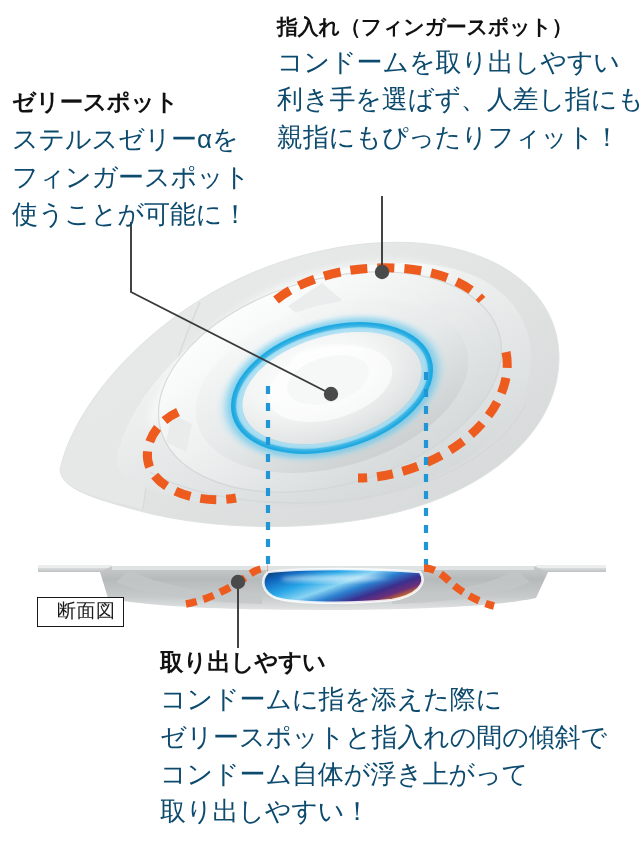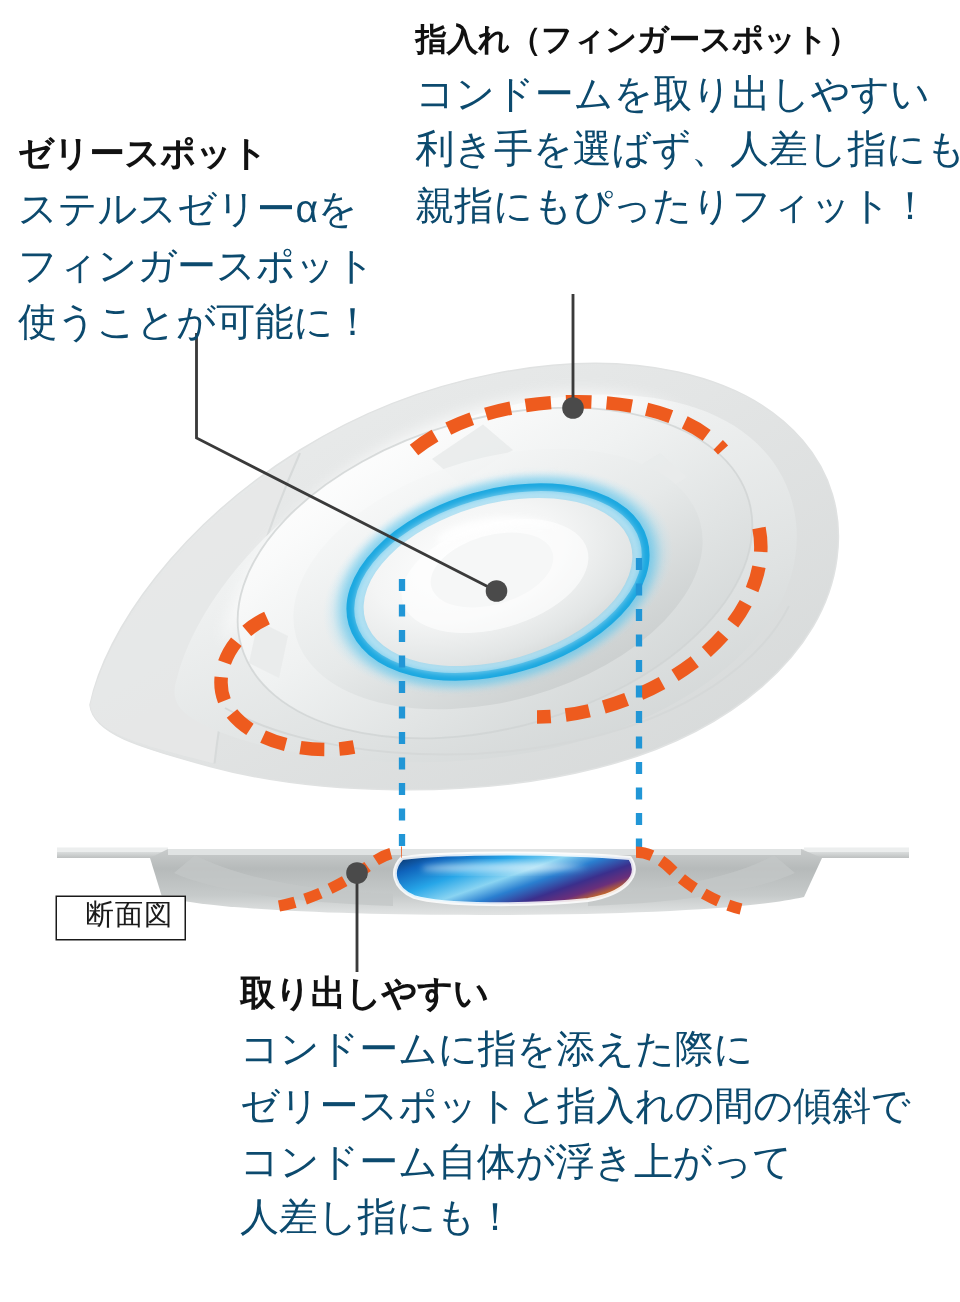--- a/index.html
+++ b/index.html
@@ -264,19 +264,19 @@
       <div>親指にもぴったりフィット！</div>
     </div>
   </div>
 
   <div class="callout" id="callout-slope">
     <div class="head">取り出しやすい</div>
     <div class="body">
       <div>コンドームに指を添えた際に</div>
       <div>ゼリースポットと指入れの間の傾斜で</div>
       <div>コンドーム自体が浮き上がって</div>
-      <div>人差し指にも！</div>
+      <div>取り出しやすい！</div>
     </div>
   </div>
 
   <div id="section-label">断面図</div>
 
 </div>
 
 </body></html>

